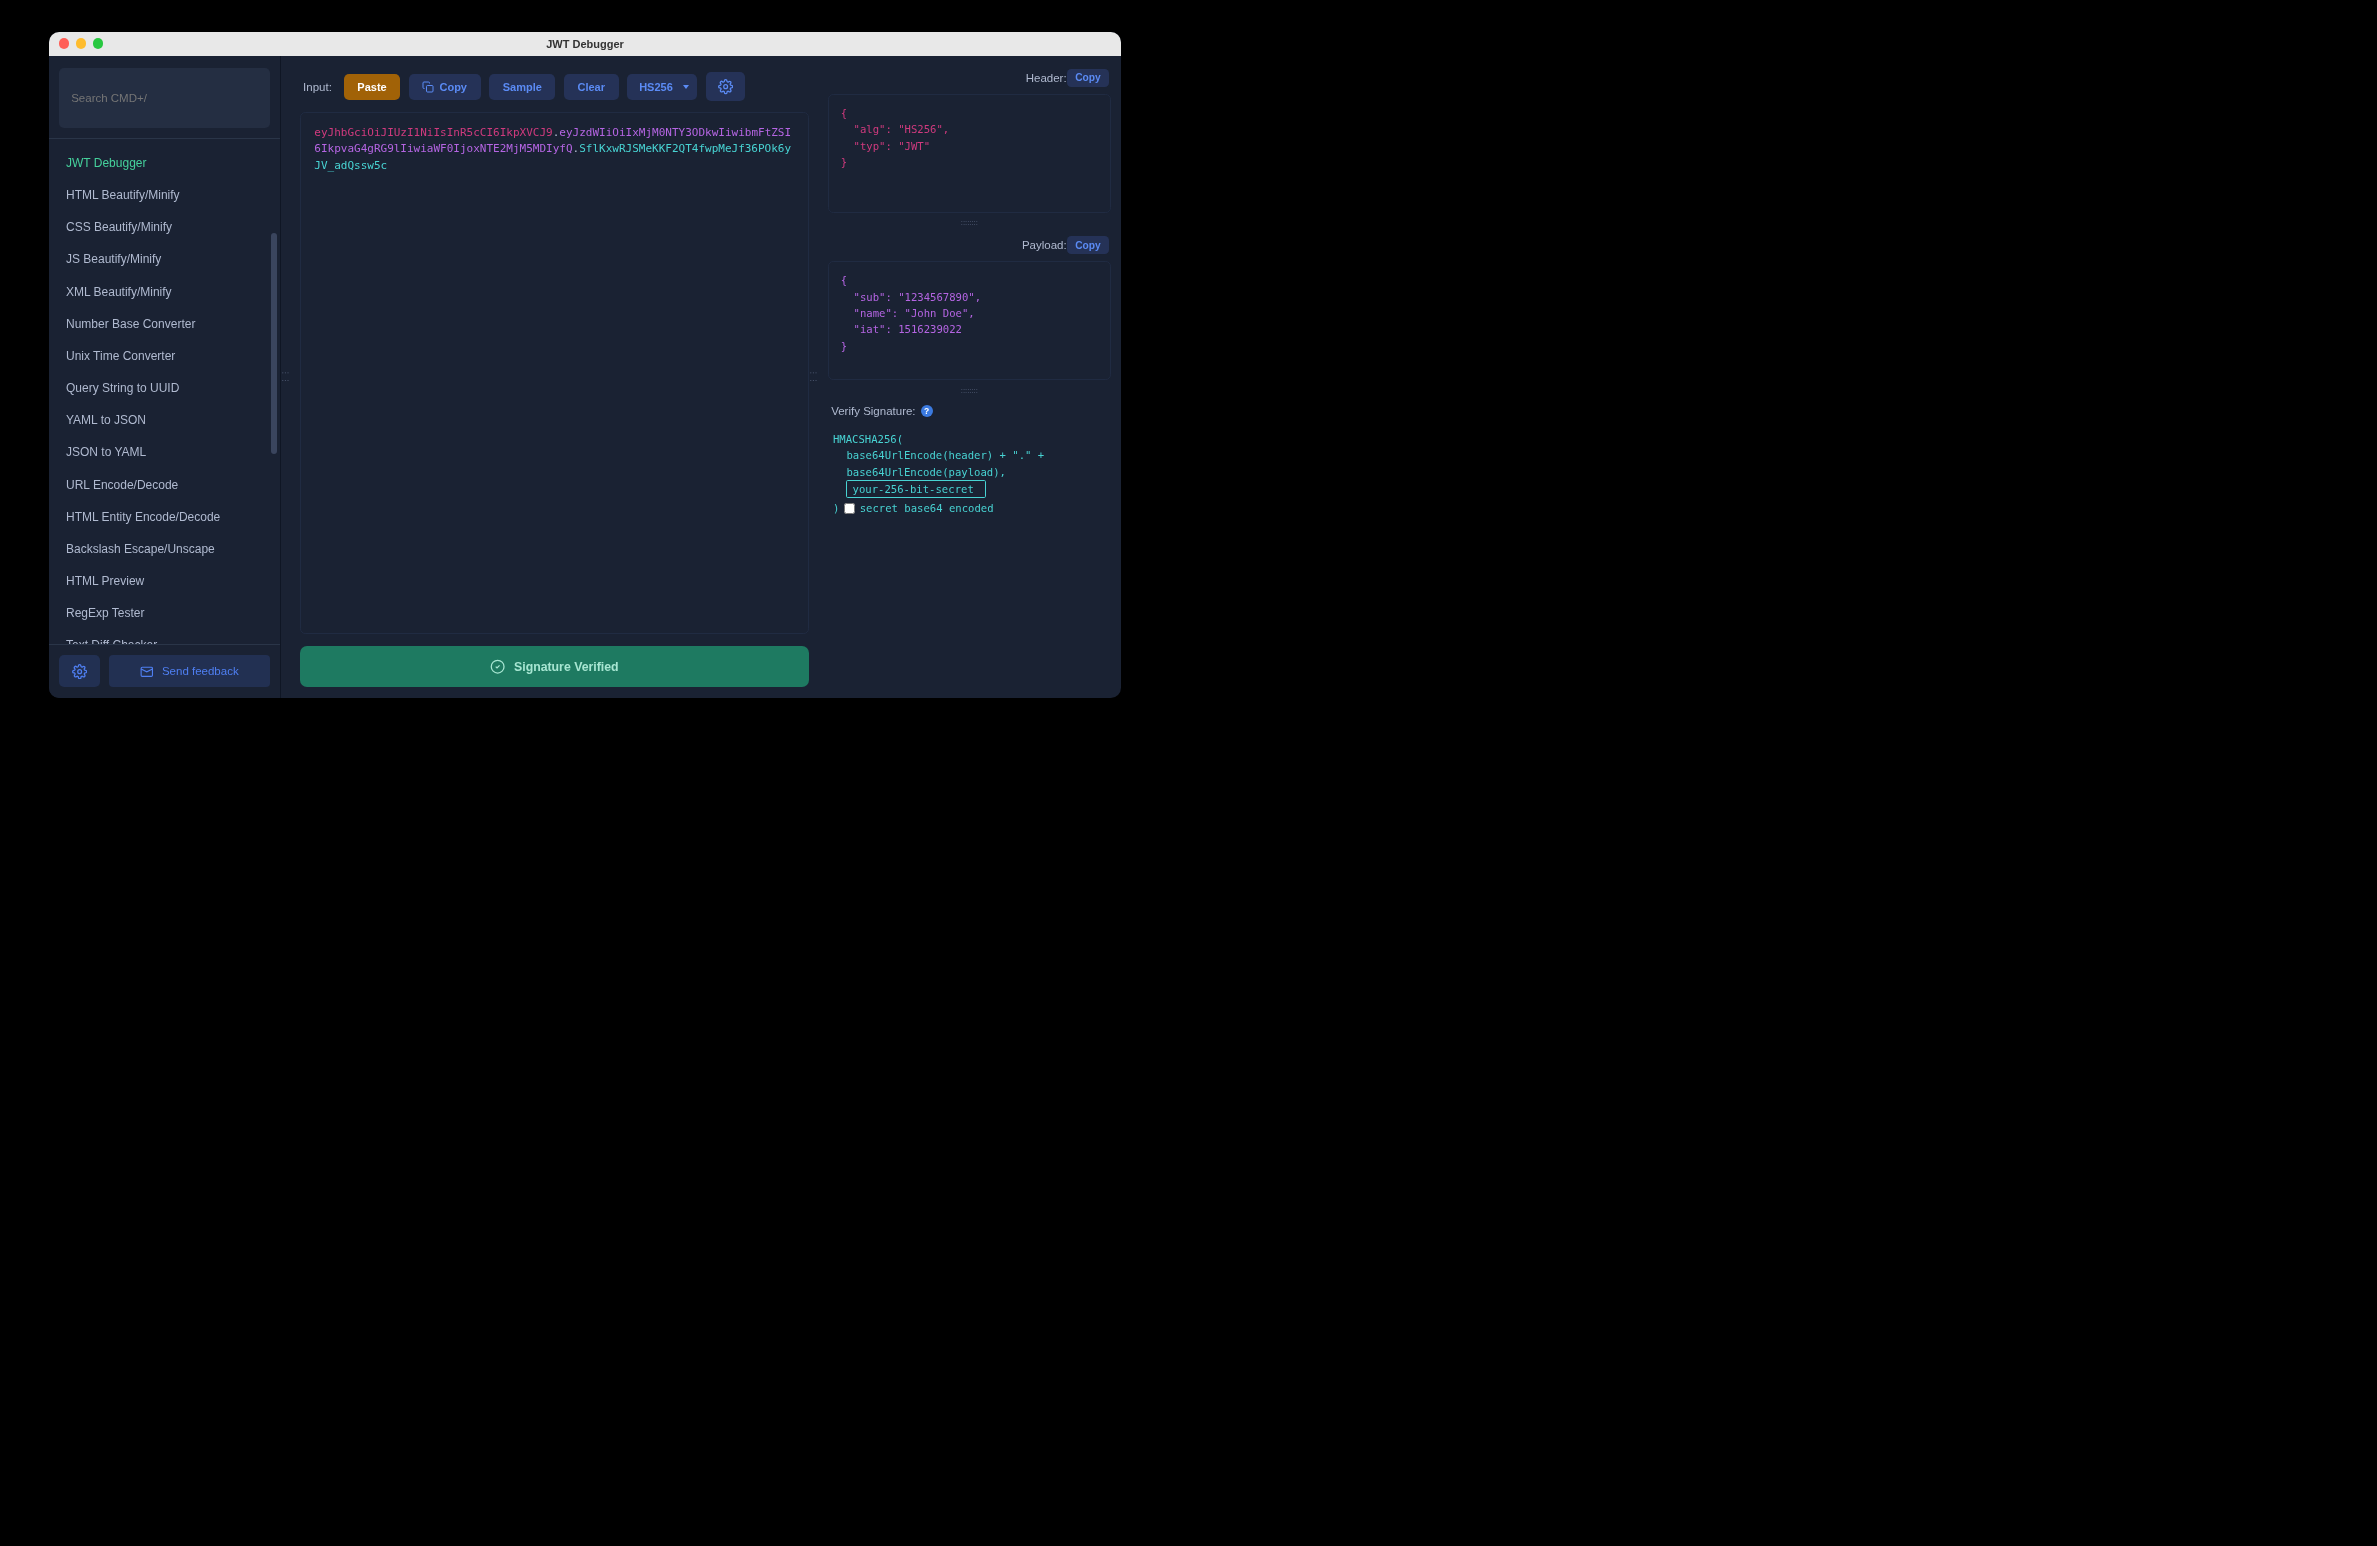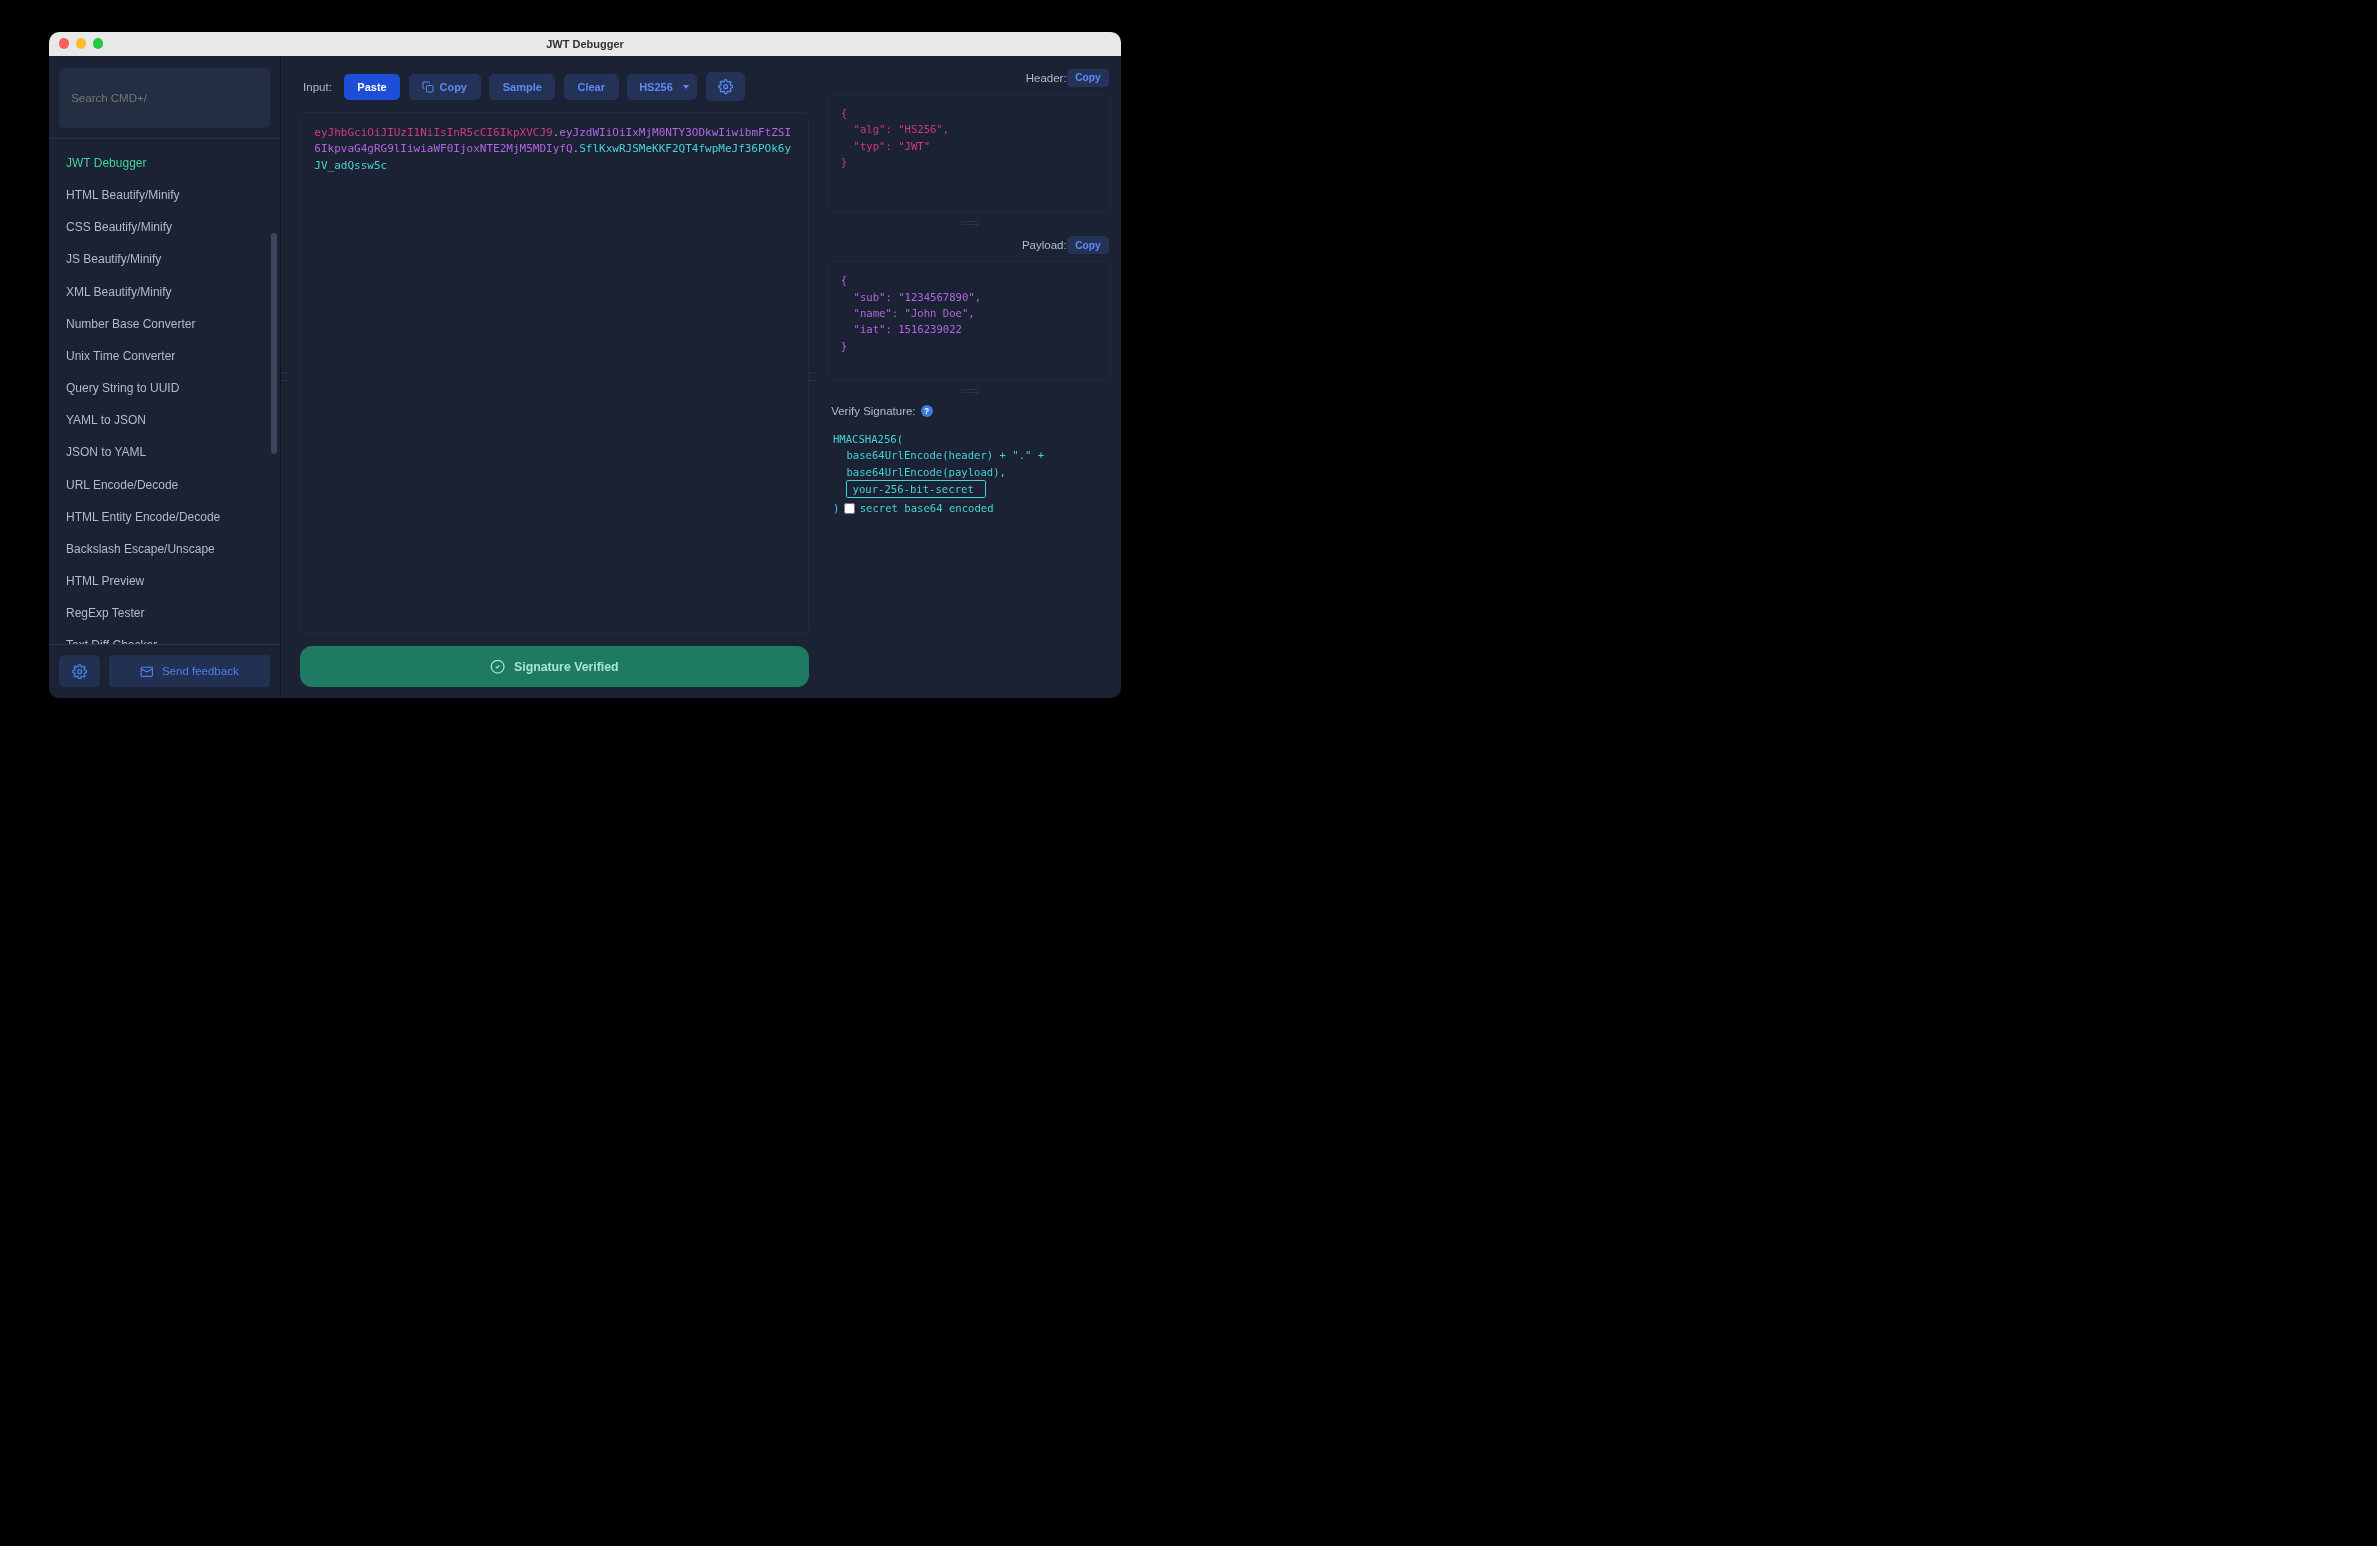--- a/index.html
+++ b/index.html
@@ -154,21 +154,21 @@
   padding: 6.8px 13.6px;
   font-size: 11px;
   font-weight: 600;
   cursor: pointer;
   border: none;
   display: flex;
   align-items: center;
   gap: 5.1px;
 }
 .btn.primary {
-  background: #1d4ed8;
+  background: #a16207;
   color: #fff;
 }
 .btn.icon-only { padding: 6.8px 12px; }
 .select {
   background: #253257;
   color: #5b8bf5;
   border-radius: 5.1px;
   padding: 6.8px 24px 6.8px 12px;
   font-size: 11px;
   font-weight: 600;
@@ -203,21 +203,21 @@
   overflow: auto;
 }
 .tok-h { color: #d03a7e; }
 .tok-dot { color: #b0bad0; }
 .tok-p { color: #b565e3; }
 .tok-s { color: #48d3d3; }
 .verify-banner {
   margin-top: 12px;
   height: 41px;
   background: #1e7a61;
-  border-radius: 12px;
+  border-radius: 7px;
   display: flex;
   align-items: center;
   justify-content: center;
   gap: 8.5px;
   color: #a7e6d2;
   font-size: 12.3px;
   font-weight: 600;
 }
 .check-icon { width: 15.3px; height: 15.3px; }
 

